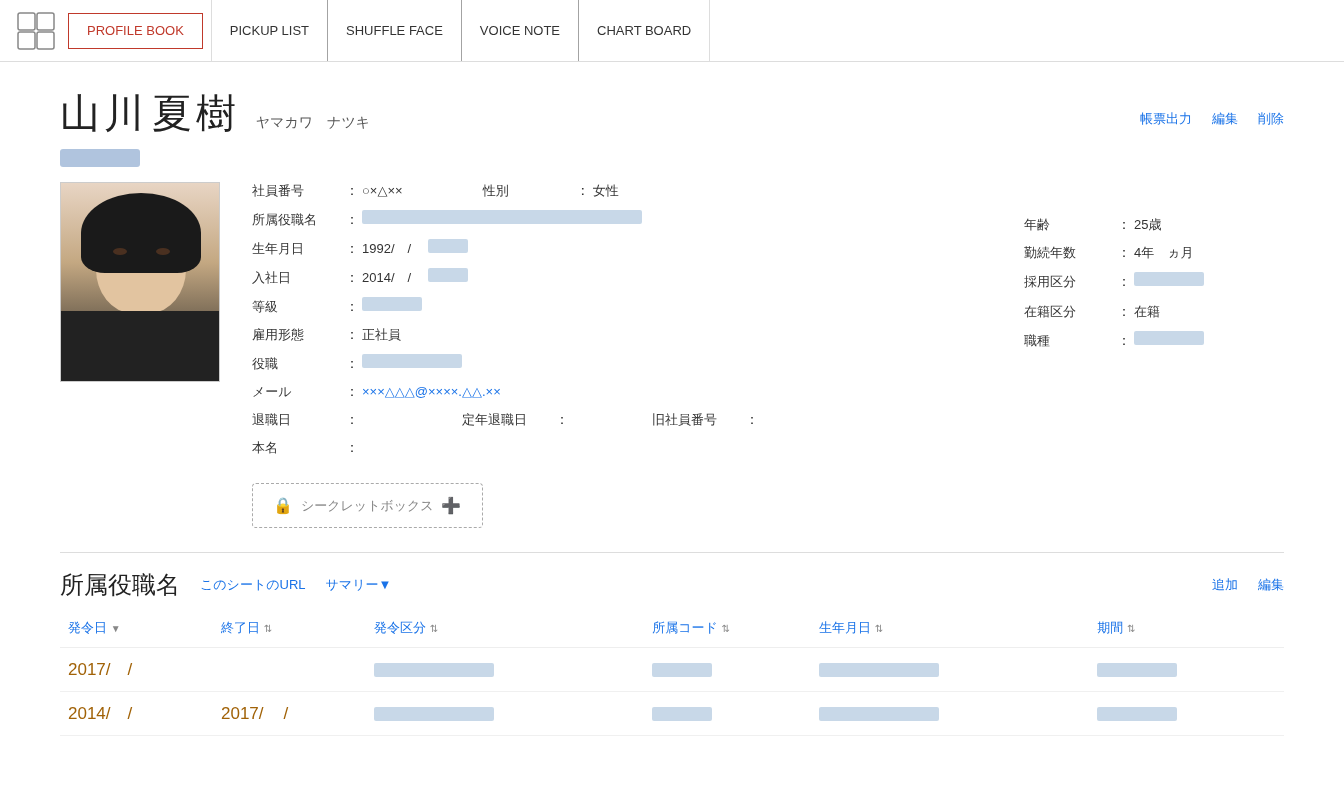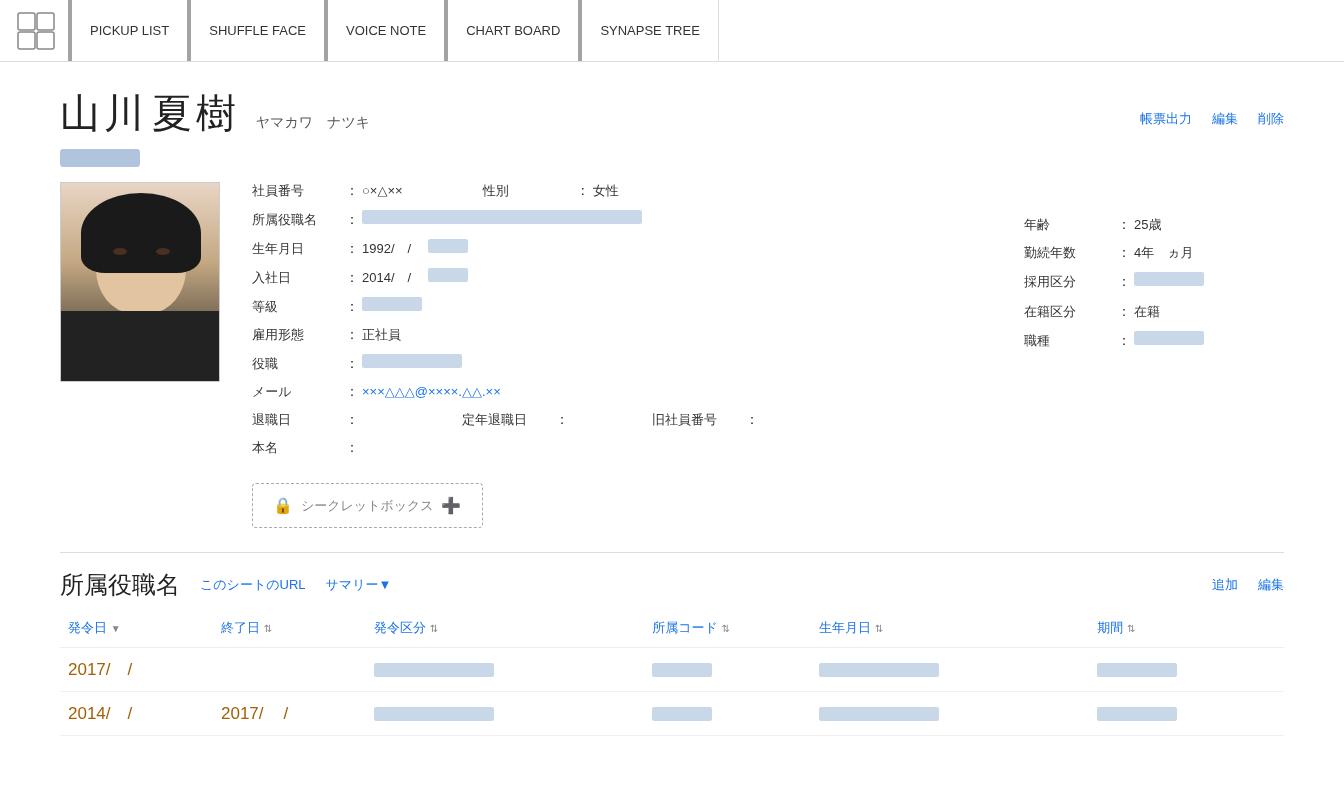--- a/index.html
+++ b/index.html
@@ -3,21 +3,21 @@
   <meta charset="utf-8">
   <style>
     * { box-sizing: border-box; margin: 0; padding: 0; }
     body { font-family: "Meiryo", "Hiragino Kaku Gothic Pro", sans-serif; font-size: 14px; color: #333; background: #fff; }
 
     
     .nav-bar { display: flex; align-items: center; border-bottom: 1px solid #ddd; padding: 0 16px; height: 62px; gap: 0; }
     .nav-logo { display: flex; align-items: center; margin-right: 12px; }
     .nav-logo-icon { width: 40px; height: 40px; }
     .nav-items { display: flex; align-items: center; height: 100%; }
-    .nav-item { padding: 0 18px; font-size: 13px; font-weight: 500; color: #333; height: 100%; display: flex; align-items: center; border-left: 4px solid #a3a3a3; cursor: pointer; white-space: nowrap; }
+    .nav-item { padding: 0 18px; font-size: 13px; font-weight: 500; color: #333; height: 100%; display: flex; align-items: center; border-left: 1px solid #a3a3a3; cursor: pointer; white-space: nowrap; }
     .nav-item:last-child { border-right: 1px solid #ddd; }
     .nav-item.active { border: 1.5px solid #c0392b; color: #c0392b; height: 36px; align-self: center; margin: 0 8px 0 0; }
     .nav-item.active + .nav-item { border-left: 1px solid #ddd; }
 
     
     .main { padding: 24px 60px; }
 
     
     .profile-header { display: flex; align-items: center; gap: 16px; margin-bottom: 8px; }
     .profile-name-block { flex: 1; }
@@ -78,25 +78,25 @@
 <nav class="nav-bar">
   <div class="nav-logo">
     <svg class="nav-logo-icon" viewBox="0 0 40 40" width="40" height="40">
       <rect x="2" y="2" width="17" height="17" rx="2" fill="none" stroke="#888" stroke-width="1.5"></rect>
       <rect x="21" y="2" width="17" height="17" rx="2" fill="none" stroke="#888" stroke-width="1.5"></rect>
       <rect x="2" y="21" width="17" height="17" rx="2" fill="none" stroke="#888" stroke-width="1.5"></rect>
       <rect x="21" y="21" width="17" height="17" rx="2" fill="none" stroke="#888" stroke-width="1.5"></rect>
     </svg>
   </div>
   <div class="nav-items">
+    <div class="nav-item active">PROFILE BOOK</div>
     <div class="nav-item">PICKUP LIST</div>
     <div class="nav-item">SHUFFLE FACE</div>
     <div class="nav-item">VOICE NOTE</div>
     <div class="nav-item">CHART BOARD</div>
-    <div class="nav-item">SYNAPSE TREE</div>
   </div>
 </nav>
 
 <div class="main">
 
   
   <div class="profile-header">
     <div class="profile-name-block">
       <span class="profile-name-kanji">山川</span>
       <span class="profile-name-kanji">夏樹</span>

